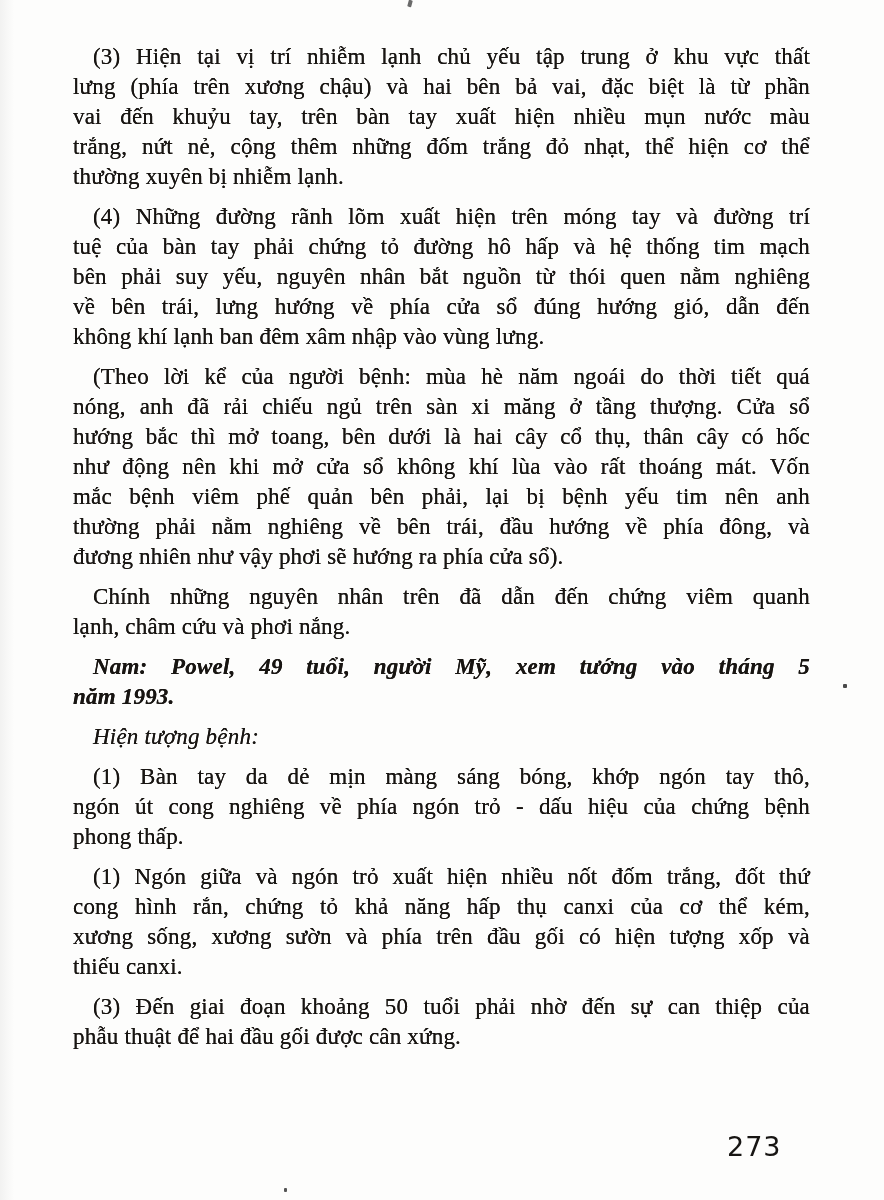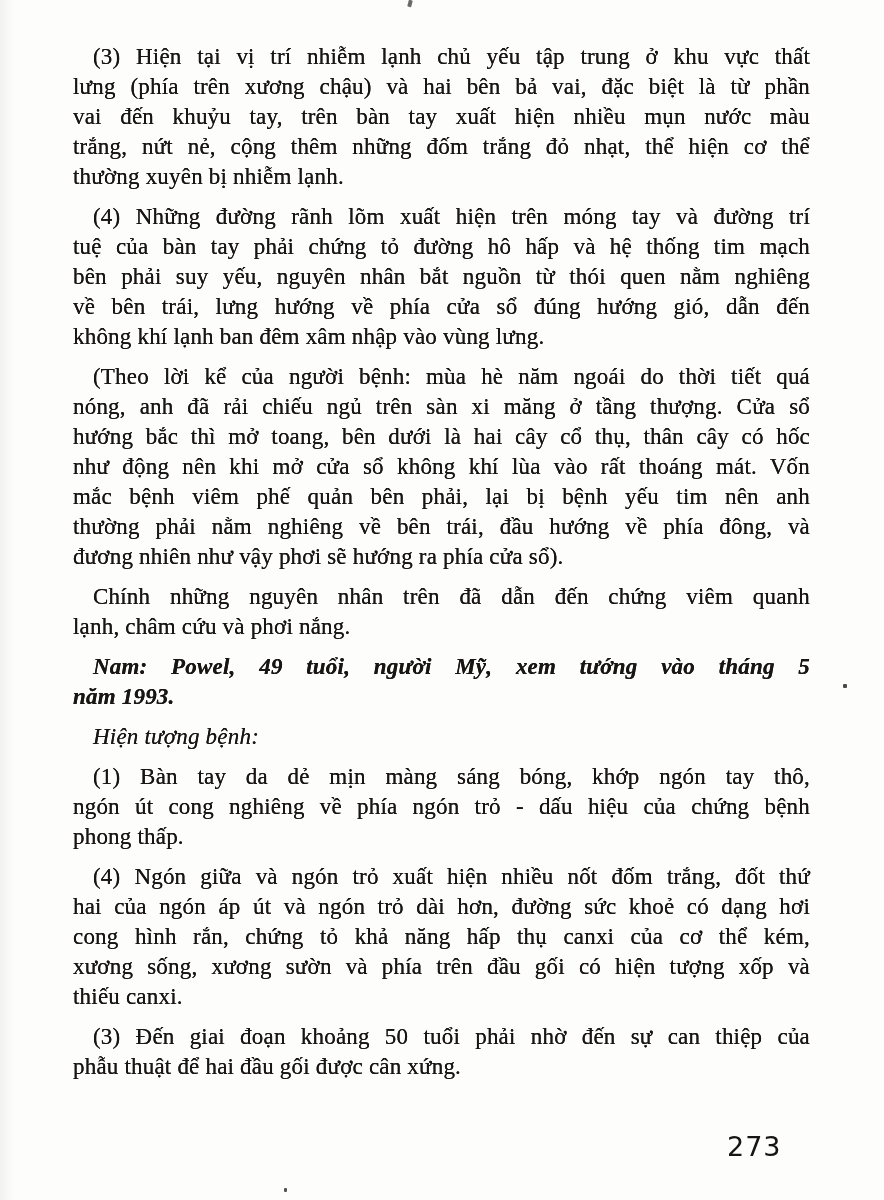--- a/index.html
+++ b/index.html
@@ -108,22 +108,21 @@
       </div>
       <div class="para italic">
         <div class="line first last">Hiện tượng bệnh:</div>
       </div>
       <div class="para body">
         <div class="line first">(1) Bàn tay da dẻ mịn màng sáng bóng, khớp ngón tay thô,</div>
         <div class="line">ngón út cong nghiêng về phía ngón trỏ - dấu hiệu của chứng bệnh</div>
         <div class="line last">phong thấp.</div>
       </div>
       <div class="para body">
-        <div class="line first">(4) Ngón giữa và ngón trỏ xuất hiện nhiều nốt đốm trắng, đốt thứ</div>
-        <div class="line">hai của ngón áp út và ngón trỏ dài hơn, đường sức khoẻ có dạng hơi</div>
+        <div class="line first">(1) Ngón giữa và ngón trỏ xuất hiện nhiều nốt đốm trắng, đốt thứ</div>
         <div class="line">cong hình rắn, chứng tỏ khả năng hấp thụ canxi của cơ thể kém,</div>
         <div class="line">xương sống, xương sườn và phía trên đầu gối có hiện tượng xốp và</div>
         <div class="line last">thiếu canxi.</div>
       </div>
       <div class="para body">
         <div class="line first">(3) Đến giai đoạn khoảng 50 tuổi phải nhờ đến sự can thiệp của</div>
         <div class="line last">phẫu thuật để hai đầu gối được cân xứng.</div>
       </div>
     </div>
 

